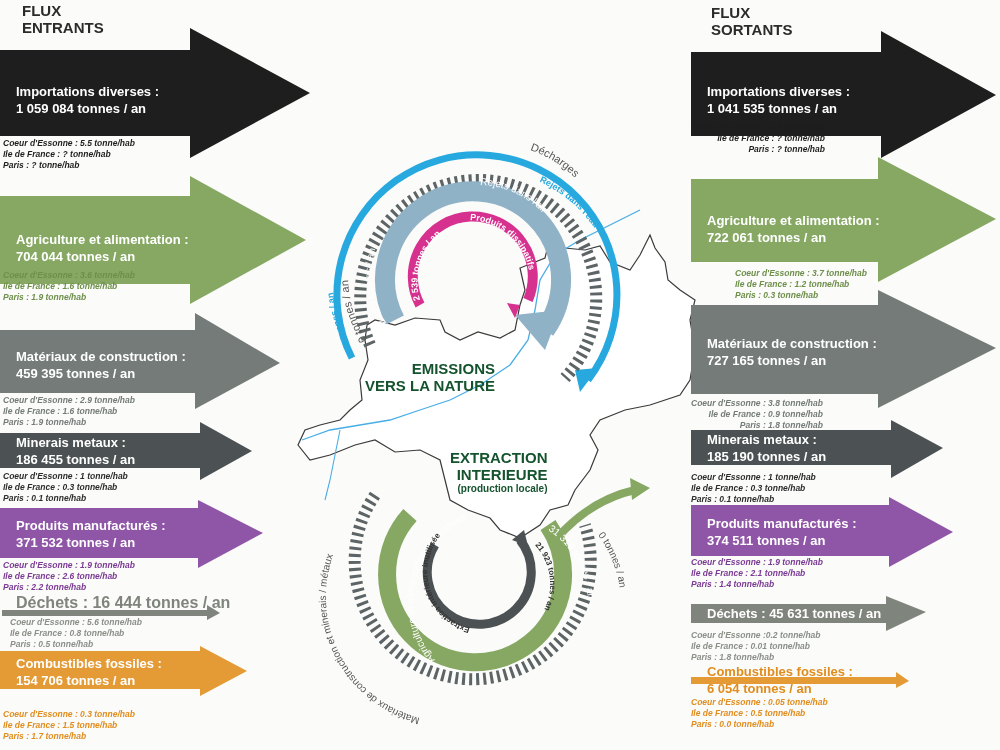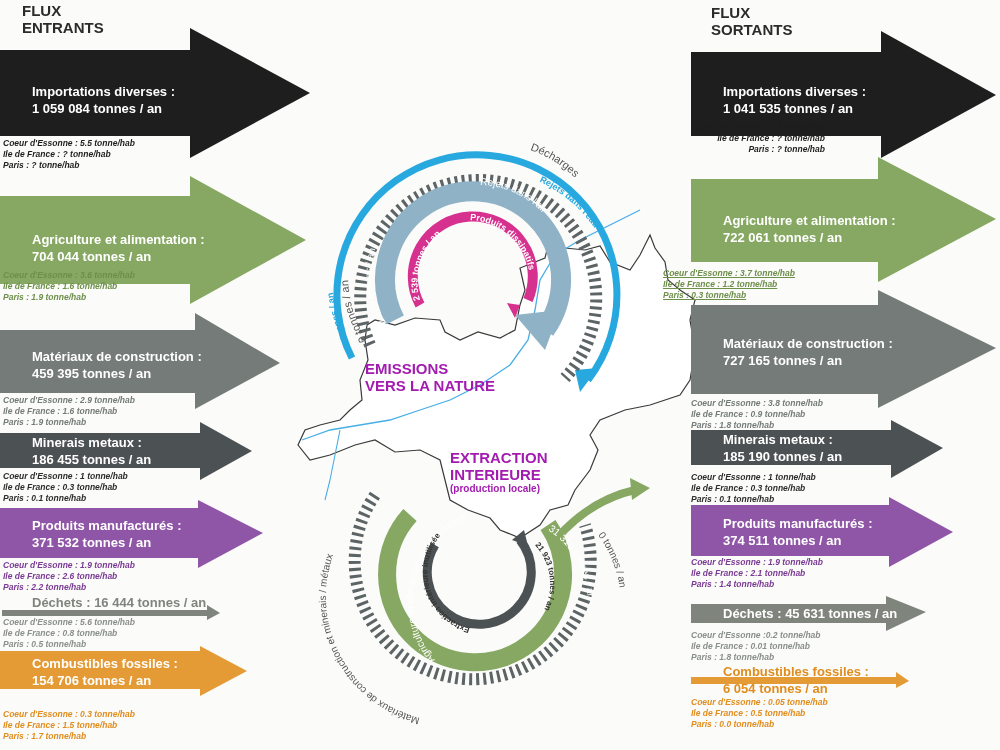--- a/index.html
+++ b/index.html
@@ -1,25 +1,25 @@
 <!DOCTYPE html>
 <html><head>
 <meta charset="utf-8">
 <style>
   html,body{margin:0;padding:0;}
   body{width:1000px;height:750px;position:relative;overflow:hidden;background:#fbfbfa;font-family:"Liberation Sans",sans-serif;}
   .hdr{position:absolute;font-weight:bold;font-size:15px;line-height:17px;color:#2b2b2b;}
   .arrow{position:absolute;}
   .arrow svg{position:absolute;left:0;top:0;overflow:visible;}
-  .arrow .lbl{position:absolute;color:#fff;font-weight:bold;font-size:13px;line-height:17px;white-space:nowrap;margin-left:16px;}
+  .arrow .lbl{position:absolute;color:#fff;font-weight:bold;font-size:13px;line-height:17px;white-space:nowrap;}
   .stats{position:absolute;font-size:8.5px;line-height:11px;font-weight:bold;font-style:italic;white-space:nowrap;}
   .stats div{margin:0;}
   .center{position:absolute;left:0;top:0;width:1000px;height:750px;}
   .ctext{font-family:"Liberation Sans",sans-serif;}
-  .bigtitle{position:absolute;font-weight:bold;color:#a21caf;text-align:left;white-space:nowrap;}
+  .bigtitle{position:absolute;font-weight:bold;color:#14532d;text-align:right;white-space:nowrap;}
 </style>
 </head>
 <body>
 
 <div class="hdr" style="left:22px;top:2px;">
   <div>FLUX</div>
   <div>ENTRANTS</div>
 </div>
 <div class="hdr" style="left:711px;top:4px;">
   <div>FLUX</div>
@@ -163,26 +163,26 @@
       <div>371 532 tonnes / an</div>
     </div>
 </div>
 <div class="stats" style="left:3px;top:560px;color:#7a3a93;">
   <div>Coeur d'Essonne : 1.9 tonne/hab</div>
     <div>Ile de France : 2.6 tonne/hab</div>
     <div>Paris : 2.2 tonne/hab</div>
 </div>
 
 <div class="arrow" style="left:0;top:594px;width:225px;height:32px;">
-  <div class="lbl" style="left:16px;top:0px;color:#7f857c;font-size:13px;">Déchets : 16 444 tonnes / an</div>
+  <div class="lbl" style="left:16px;top:0px;color:#7f857c;font-size:16px;">Déchets : 16 444 tonnes / an</div>
   <svg width="225" height="32">
       <polygon points="2,16 207,16 207,11 220,19 207,26 207,22 2,22" fill="#7f857c"></polygon>
     </svg>
 </div>
-<div class="stats" style="left:3px;top:617px;color:#8a8f88;">
+<div class="stats" style="left:10px;top:617px;color:#8a8f88;">
   <div>Coeur d'Essonne : 5.6 tonne/hab</div>
     <div>Ile de France : 0.8 tonne/hab</div>
     <div>Paris : 0.5 tonne/hab</div>
 </div>
 
 <div class="arrow" style="left:0;top:646px;width:250px;height:52px;">
   <svg width="250" height="52">
       <polygon points="0,5 200,5 200,0 247,25 200,50 200,43 0,43" fill="#e49a35"></polygon>
     </svg>
   <div class="lbl" style="left:16px;top:9px;">
@@ -213,36 +213,36 @@
 
 <div class="arrow" style="left:691px;top:157px;width:310px;height:130px;">
   <svg width="310" height="130">
       <polygon points="0,22 187,22 187,0 305,62 187,125 187,105 0,105" fill="#86a862"></polygon>
     </svg>
   <div class="lbl" style="left:16px;top:55px;">
       <div>Agriculture et alimentation :</div>
       <div>722 061 tonnes / an</div>
     </div>
 </div>
-<div class="stats" style="left:663px;top:268px;color:#6d8f4a;text-decoration:underline;">
+<div class="stats" style="left:735px;top:268px;color:#6d8f4a;">
   <div>Coeur d'Essonne : 3.7 tonne/hab</div>
     <div>Ile de France : 1.2 tonne/hab</div>
     <div>Paris : 0.3 tonne/hab</div>
 </div>
 
 <div class="arrow" style="left:691px;top:290px;width:310px;height:125px;">
   <svg width="310" height="125">
       <polygon points="0,15 187,15 187,0 305,58 187,118 187,104 0,104" fill="#747b79"></polygon>
     </svg>
   <div class="lbl" style="left:16px;top:45px;">
       <div>Matériaux de construction :</div>
       <div>727 165 tonnes / an</div>
     </div>
 </div>
-<div class="stats" style="left:691px;top:398px;color:#747b79;">
+<div class="stats" style="left:691px;top:398px;color:#747b79;text-align:right;">
   <div>Coeur d'Essonne : 3.8 tonne/hab</div>
     <div>Ile de France : 0.9 tonne/hab</div>
     <div>Paris : 1.8 tonne/hab</div>
 </div>
 
 <div class="arrow" style="left:691px;top:420px;width:255px;height:60px;">
   <svg width="255" height="60">
       <polygon points="0,10 200,10 200,0 252,28 200,58 200,45 0,45" fill="#4c5153"></polygon>
     </svg>
   <div class="lbl" style="left:16px;top:11px;">

